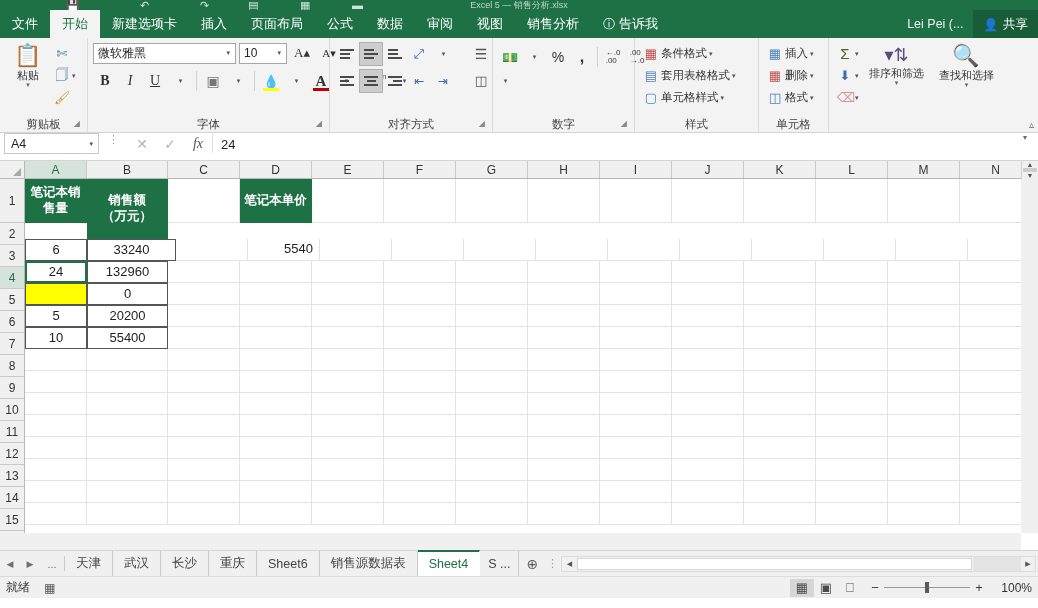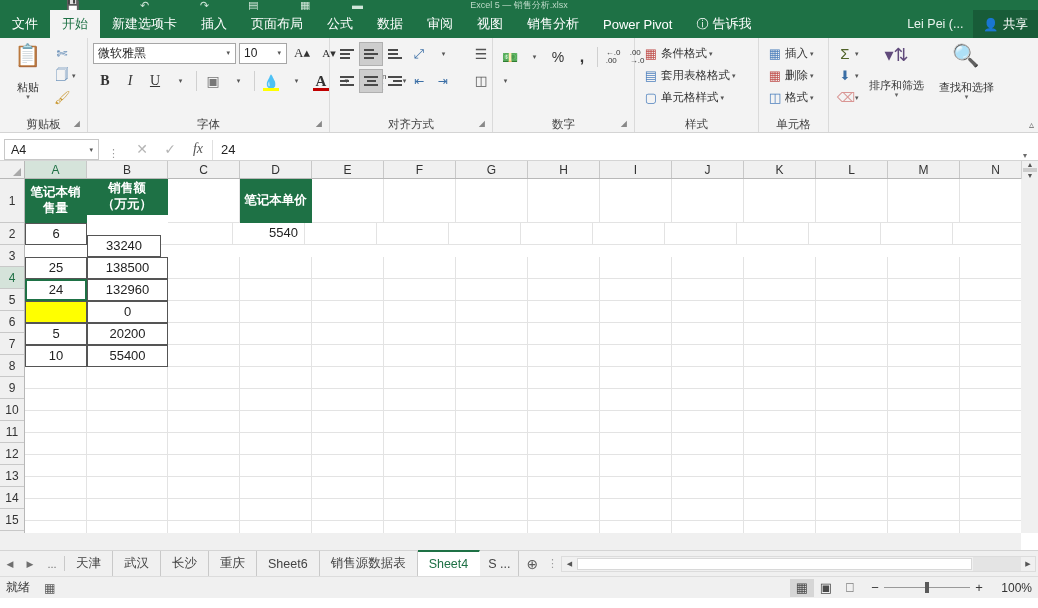--- a/index.html
+++ b/index.html
@@ -111,21 +111,21 @@
     display: flex;
     flex-direction: column;
     align-items: center;
     justify-content: flex-start;
     padding-top: 2px;
     cursor: pointer;
     font-size: 11px;
     color: #333;
   }
   .bigbtn .gl { font-size: 22px; line-height: 26px; color: #5b5b5b; }
-  .bigbtn .lb { line-height: 12px; text-align:left;margin-top:12px; }
+  .bigbtn .lb { line-height: 12px; text-align:left; }
   .bigbtn .car { font-size: 7px; line-height: 7px; color: #666; }
 
   .smallcol { display: flex; flex-direction: column; gap: 1px; padding-top: 2px; }
   .smallbtn {
     display: flex;
     align-items: center;
     gap: 2px;
     height: 21px;
     padding: 0 3px;
     cursor: pointer;
@@ -183,21 +183,21 @@
     bottom: 2px;
     font-size: 10px;
     color: #666;
     cursor: pointer;
   }
 
   
   #formula-bar {
     height: 28px;
     display: flex;
-    align-items: flex-end;
+    align-items: flex-start;
     background: #fff;
     border-bottom: 1px solid #d4d4d4;
     padding: 0 4px;
   }
   #name-box {
     width: 95px; height: 21px;
     border: 1px solid #c8c8c8;
     background: #fff;
     display: flex; align-items: center;
     padding: 0 2px 0 6px;
@@ -443,23 +443,20 @@
       <span>数据</span>
     </div>
   <div class="rtab">
       <span>审阅</span>
     </div>
   <div class="rtab">
       <span>视图</span>
     </div>
   <div class="rtab">
       <span>销售分析</span>
-    </div>
-  <div class="rtab">
-      <span>Power Pivot</span>
     </div>
   <div class="rtab">
     <span class="bulb">ⓘ</span>
     <span>告诉我</span>
   </div>
   <div class="rtab-spacer"></div>
   <div class="rtab-user">Lei Pei (...</div>
   <div class="rtab-share">
     <span>👤</span>
     <span>共享</span>
@@ -807,56 +804,40 @@
         <div class="rh" style="height: 22px;">12</div>
         <div class="rh" style="height: 22px;">13</div>
         <div class="rh" style="height: 22px;">14</div>
         <div class="rh" style="height: 22px;">15</div>
         <div class="rh" style="height: 22px;">16</div>
       </div>
     <div id="cells">
         <div class="crow">
           <div class="cell hdr" style="width: 62px; height: 44px;">笔记本销
 售量</div>
-          <div class="cell hdr" style="width: 81px; height: 36px;">销售额
+          <div class="cell hdr" style="width: 81px; height: 60px;">销售额
 （万元）</div>
           <div class="cell" style="width: 72px; height: 44px;"></div>
           <div class="cell hdr" style="width: 72px; height: 44px;">笔记本单价</div>
           <div class="cell" style="width: 72px; height: 44px;"></div>
           <div class="cell" style="width: 72px; height: 44px;"></div>
           <div class="cell" style="width: 72px; height: 44px;"></div>
           <div class="cell" style="width: 72px; height: 44px;"></div>
           <div class="cell" style="width: 72px; height: 44px;"></div>
           <div class="cell" style="width: 72px; height: 44px;"></div>
           <div class="cell" style="width: 72px; height: 44px;"></div>
           <div class="cell" style="width: 72px; height: 44px;"></div>
           <div class="cell" style="width: 72px; height: 44px;"></div>
           <div class="cell" style="width: 72px; height: 44px;"></div>
         </div>
         <div class="crow">
           <div class="cell num bordered" style="width: 62px; height: 22px;">6</div>
-          <div class="cell num bordered" style="width: 74px; height: 22px; margin-top: 12px;">33240</div>
+          <div class="cell num bordered" style="width: 89px; height: 22px;">33240</div>
           <div class="cell" style="width: 72px; height: 22px;"></div>
           <div class="cell right" style="width: 72px; height: 22px;">5540</div>
-          <div class="cell" style="width: 72px; height: 22px;"></div>
-          <div class="cell" style="width: 72px; height: 22px;"></div>
-          <div class="cell" style="width: 72px; height: 22px;"></div>
-          <div class="cell" style="width: 72px; height: 22px;"></div>
-          <div class="cell" style="width: 72px; height: 22px;"></div>
-          <div class="cell" style="width: 72px; height: 22px;"></div>
-          <div class="cell" style="width: 72px; height: 22px;"></div>
-          <div class="cell" style="width: 72px; height: 22px;"></div>
-          <div class="cell" style="width: 72px; height: 22px;"></div>
-          <div class="cell" style="width: 72px; height: 22px;"></div>
-        </div>
-        <div class="crow">
-          <div class="cell num bordered" style="width: 62px; height: 22px;">25</div>
-          <div class="cell num bordered" style="width: 81px; height: 22px;">138500</div>
-          <div class="cell" style="width: 72px; height: 22px;"></div>
-          <div class="cell" style="width: 72px; height: 22px;"></div>
           <div class="cell" style="width: 72px; height: 22px;"></div>
           <div class="cell" style="width: 72px; height: 22px;"></div>
           <div class="cell" style="width: 72px; height: 22px;"></div>
           <div class="cell" style="width: 72px; height: 22px;"></div>
           <div class="cell" style="width: 72px; height: 22px;"></div>
           <div class="cell" style="width: 72px; height: 22px;"></div>
           <div class="cell" style="width: 72px; height: 22px;"></div>
           <div class="cell" style="width: 72px; height: 22px;"></div>
           <div class="cell" style="width: 72px; height: 22px;"></div>
           <div class="cell" style="width: 72px; height: 22px;"></div>

